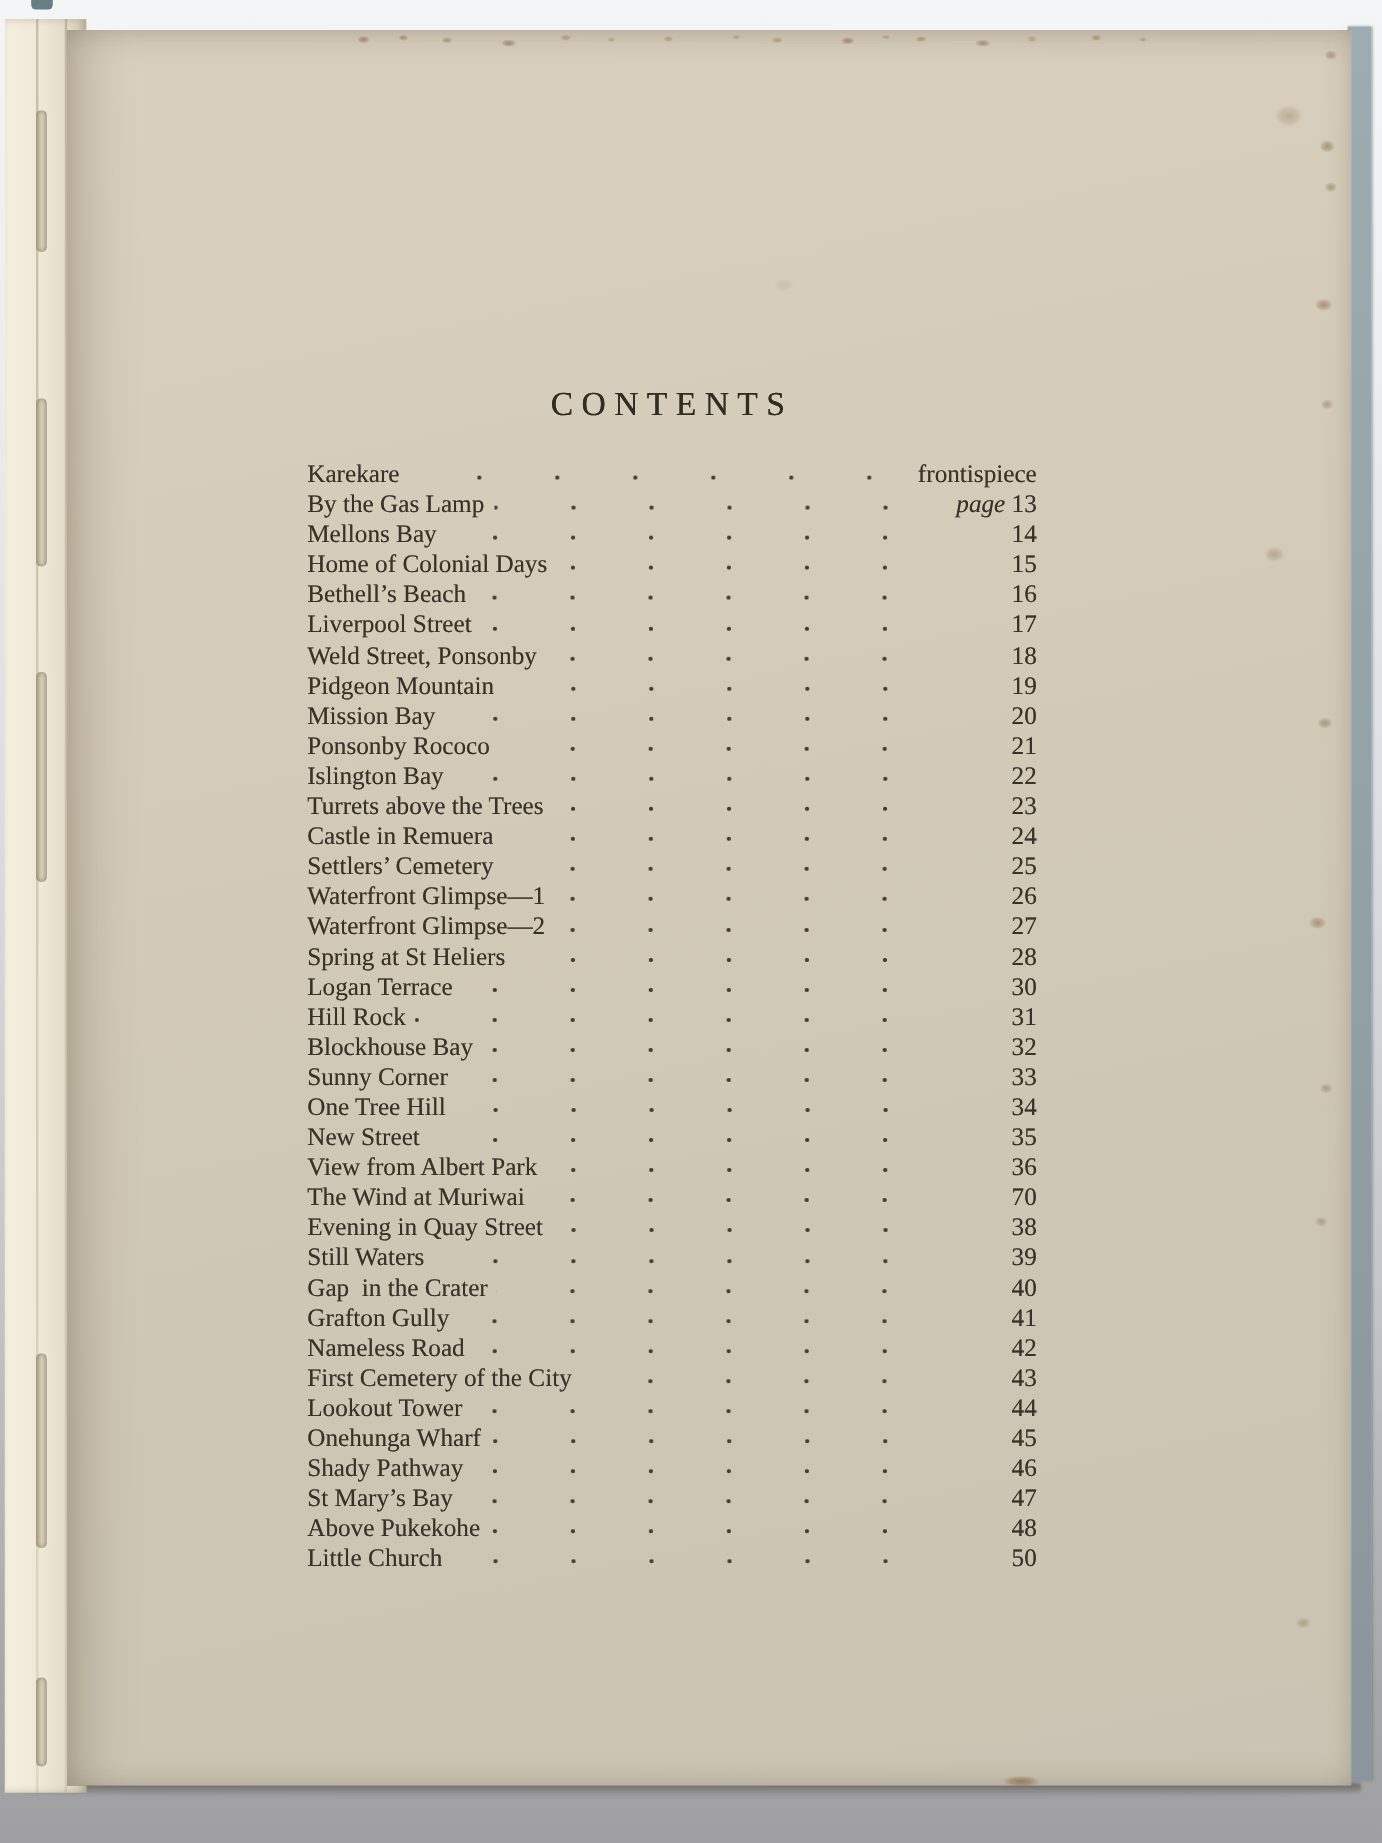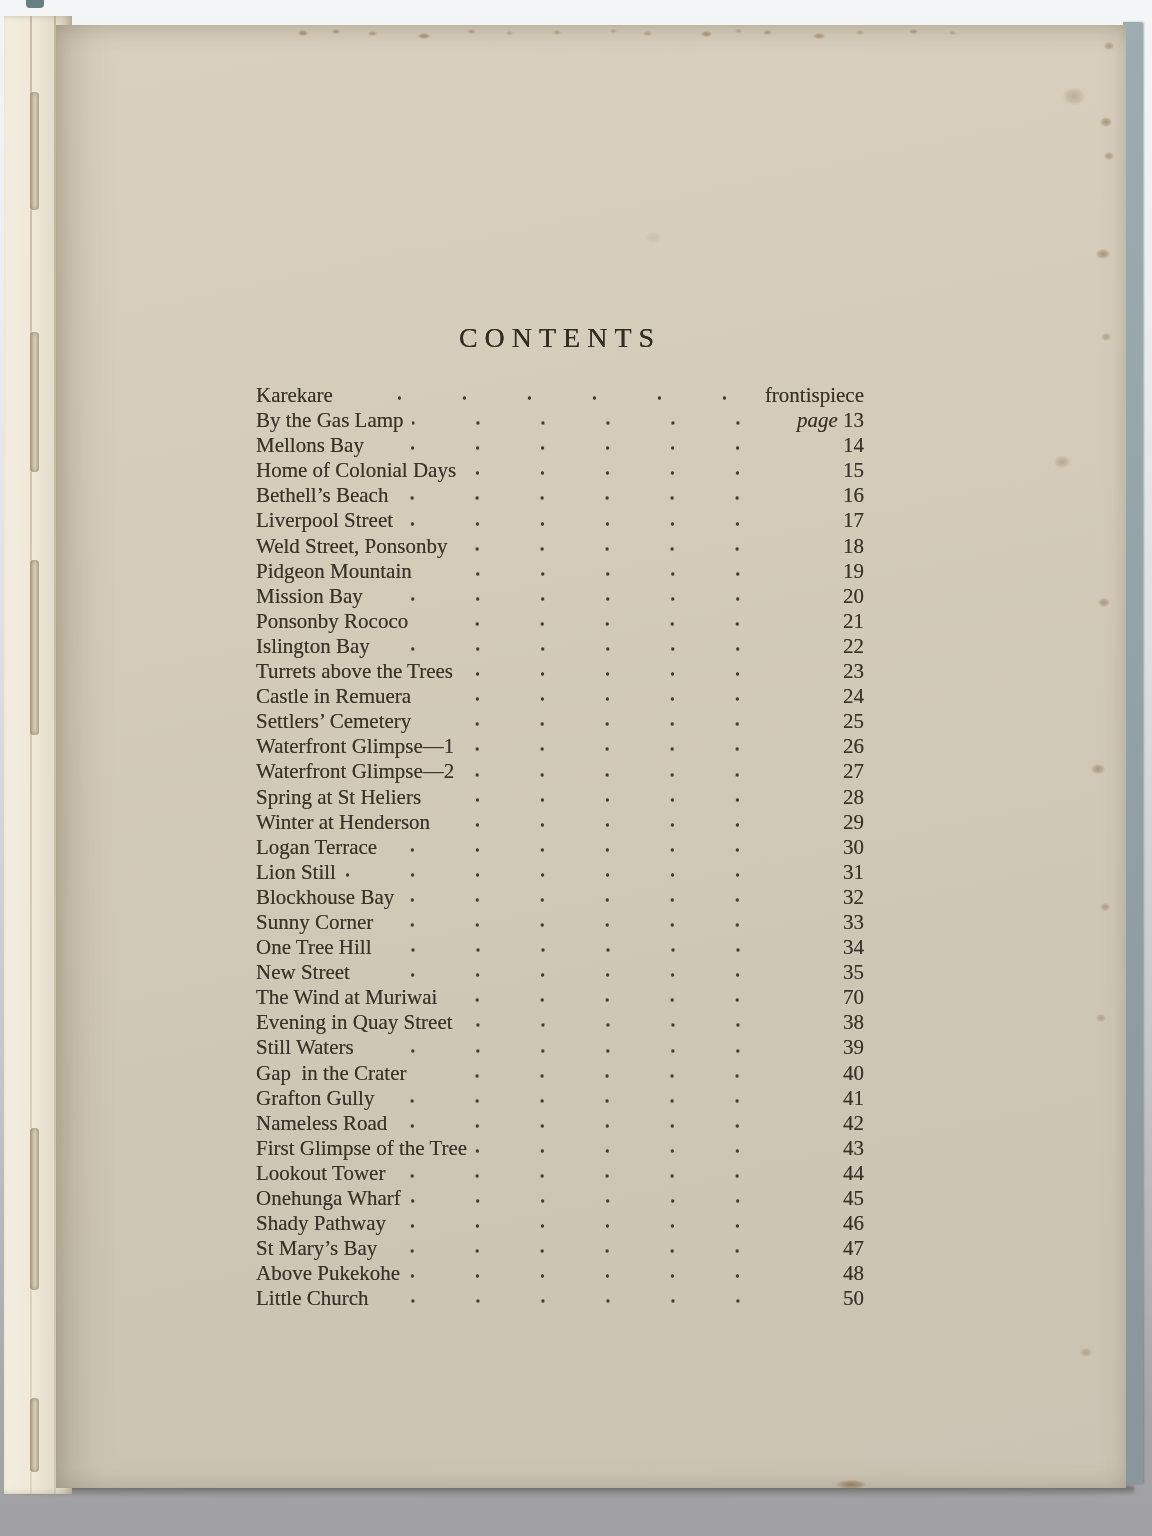--- a/index.html
+++ b/index.html
@@ -182,31 +182,26 @@
             <span class="t">Waterfront Glimpse—2</span>
             <span class="leader"></span>
             <span class="num"><span>27</span></span>
           </div>
           <div class="row">
             <span class="t">Spring at St Heliers</span>
             <span class="leader"></span>
             <span class="num"><span>28</span></span>
           </div>
           <div class="row">
-            <span class="t">Winter at Henderson</span>
-            <span class="leader"></span>
-            <span class="num"><span>29</span></span>
-          </div>
-          <div class="row">
             <span class="t">Logan Terrace</span>
             <span class="leader"></span>
             <span class="num"><span>30</span></span>
           </div>
           <div class="row">
-            <span class="t">Lion Still</span>
+            <span class="t">Hill Rock</span>
             <span class="leader"></span>
             <span class="num"><span>31</span></span>
           </div>
           <div class="row">
             <span class="t">Blockhouse Bay</span>
             <span class="leader"></span>
             <span class="num"><span>32</span></span>
           </div>
           <div class="row">
             <span class="t">Sunny Corner</span>
@@ -217,20 +212,25 @@
             <span class="t">One Tree Hill</span>
             <span class="leader"></span>
             <span class="num"><span>34</span></span>
           </div>
           <div class="row">
             <span class="t">New Street</span>
             <span class="leader"></span>
             <span class="num"><span>35</span></span>
           </div>
           <div class="row">
+            <span class="t">View from Albert Park</span>
+            <span class="leader"></span>
+            <span class="num"><span>36</span></span>
+          </div>
+          <div class="row">
             <span class="t">The Wind at Muriwai</span>
             <span class="leader"></span>
             <span class="num"><span>70</span></span>
           </div>
           <div class="row">
             <span class="t">Evening in Quay Street</span>
             <span class="leader"></span>
             <span class="num"><span>38</span></span>
           </div>
           <div class="row">
@@ -247,21 +247,21 @@
             <span class="t">Grafton Gully</span>
             <span class="leader"></span>
             <span class="num"><span>41</span></span>
           </div>
           <div class="row">
             <span class="t">Nameless Road</span>
             <span class="leader"></span>
             <span class="num"><span>42</span></span>
           </div>
           <div class="row">
-            <span class="t">First Glimpse of the Tree</span>
+            <span class="t">First Cemetery of the City</span>
             <span class="leader"></span>
             <span class="num"><span>43</span></span>
           </div>
           <div class="row">
             <span class="t">Lookout Tower</span>
             <span class="leader"></span>
             <span class="num"><span>44</span></span>
           </div>
           <div class="row">
             <span class="t">Onehunga Wharf</span>

